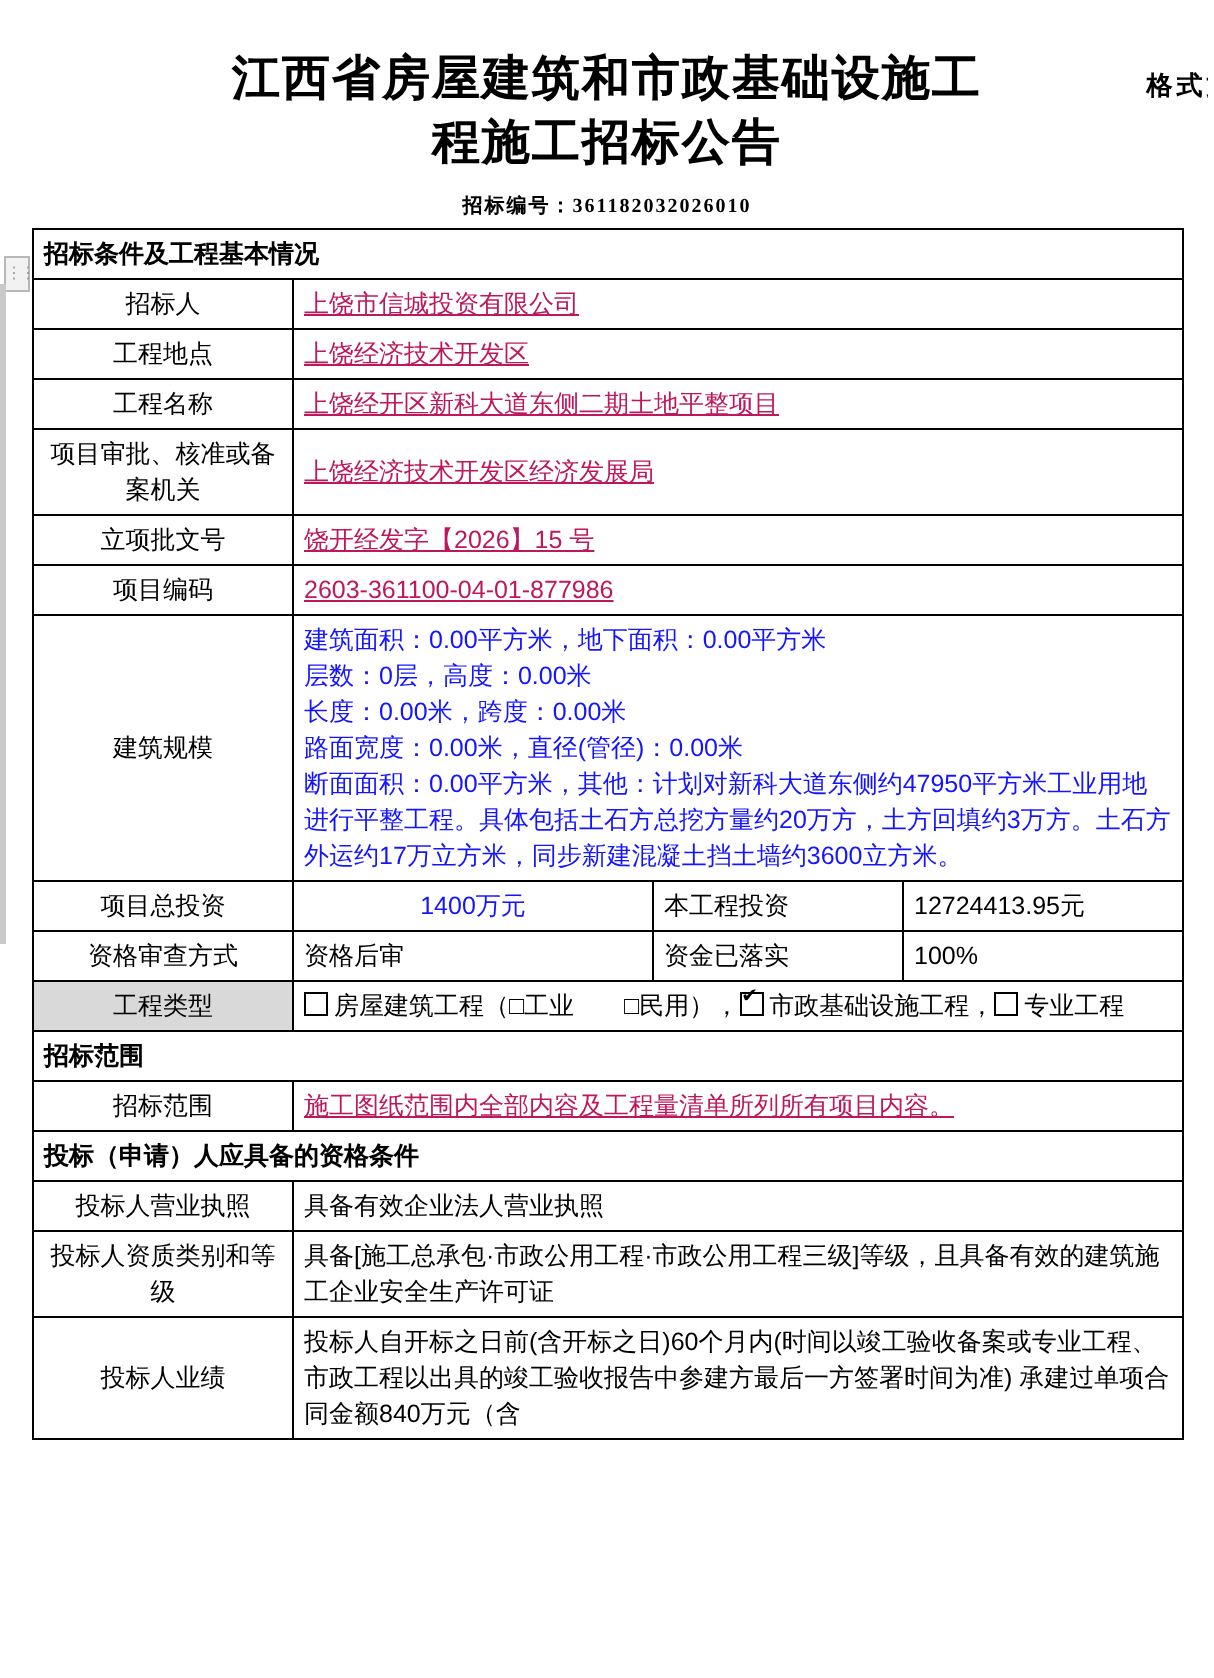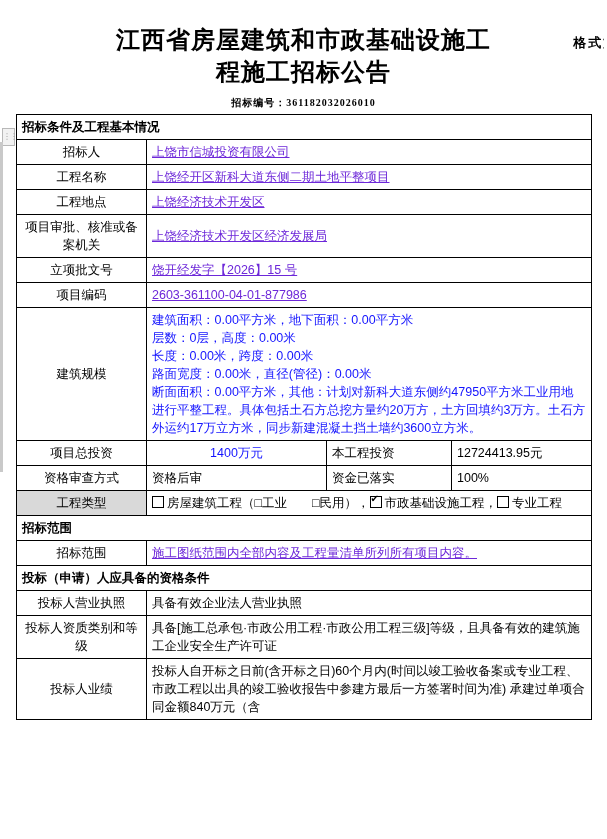--- a/index.html
+++ b/index.html
@@ -73,21 +73,21 @@
     padding: 3px 0;
   }
   td.label {
     text-align: center;
     width: 130px;
   }
   .blue {
     color: #1414ff;
   }
   .blue-u {
-    color: #6d28d9;
+    color: #be185d;
     text-decoration: underline;
   }
   td.val-multiline {
     line-height: 20px;
     padding-top: 4px;
     padding-bottom: 4px;
   }
   .shaded {
     background: #d9d9d9;
     margin-top: 44px;
@@ -172,27 +172,27 @@
         <tr>
       <td class="section" colspan="4">招标条件及工程基本情况</td>
     </tr>
 
     <tr>
       <td class="label">招标人</td>
       <td colspan="3" class="blue-u">上饶市信城投资有限公司</td>
     </tr>
 
     <tr>
+      <td class="label">工程地点</td>
+      <td colspan="3" class="blue-u">上饶经济技术开发区</td>
+    </tr>
+
+    <tr>
       <td class="label">工程名称</td>
       <td colspan="3" class="blue-u">上饶经开区新科大道东侧二期土地平整项目</td>
-    </tr>
-
-    <tr>
-      <td class="label">工程地点</td>
-      <td colspan="3" class="blue-u">上饶经济技术开发区</td>
     </tr>
 
     <tr>
       <td class="label">项目审批、核准或备案机关</td>
       <td colspan="3" class="blue-u">上饶经济技术开发区经济发展局</td>
     </tr>
 
     <tr>
       <td class="label">立项批文号</td>
       <td colspan="3" class="blue-u">饶开经发字【2026】15 号</td>

